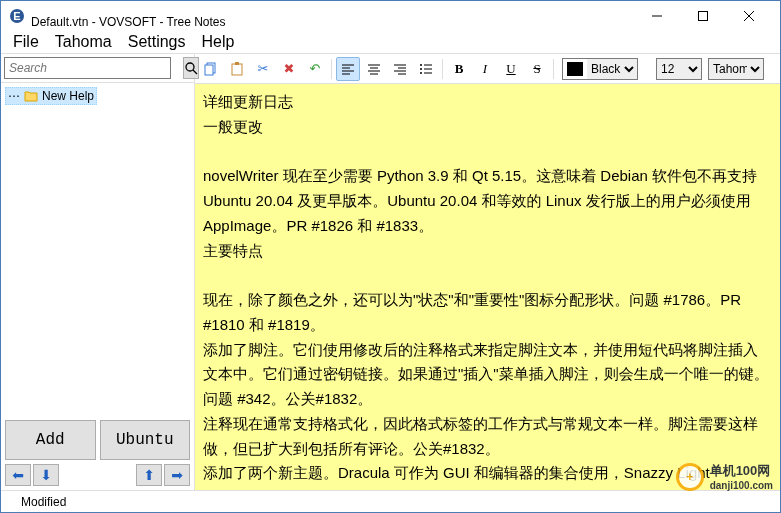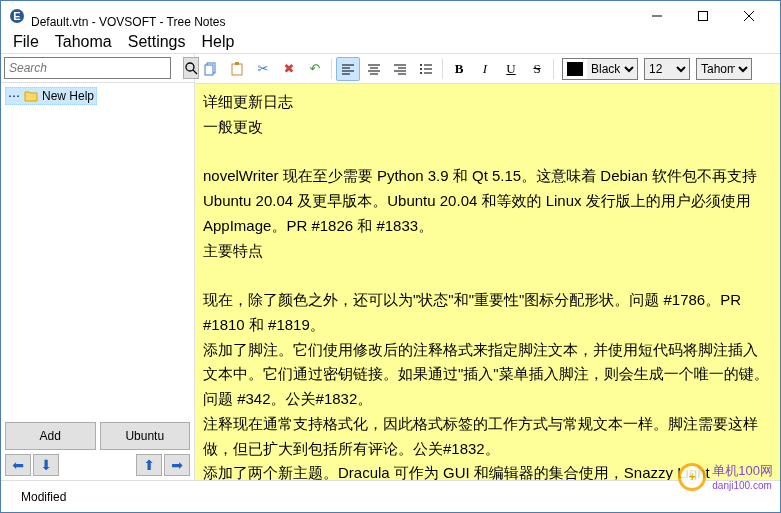--- a/index.html
+++ b/index.html
@@ -12,37 +12,37 @@
 .menuitem { padding: 2px 8px; font-size: 16px; }
 .main { flex: 1; display: flex; border-top: 1px solid #e0e0e0; min-height: 0; }
 .left { width: 194px; display: flex; flex-direction: column; border-right: 1px solid #e0e0e0; }
 .searchrow { display: flex; padding: 3px; gap: 12px; border-bottom: 1px solid #e0e0e0; }
 .searchinput { flex: 1; height: 22px; padding: 0 4px; border: 1px solid #7a7a7a; font-size: 12px; font-style: italic; color: #888; }
 .searchbtn { width: 26px; height: 22px; border: 1px solid #adadad; background: #e1e1e1; display: flex; align-items: center; justify-content: center; }
 .tree { flex: 1; padding: 4px; background: #fff; overflow: auto; }
 .tree-item { display: flex; align-items: center; gap: 4px; background: #cce8ff; border: 1px dotted #99d1ff; padding: 1px 2px; width: fit-content; }
 .tree-item .folder { color: #d9a400; }
 .btnrow { display: flex; gap: 4px; padding: 4px; }
-.btn { flex: 1; height: 28px; border: 1px solid #adadad; background: #e1e1e1; font-size: 12px; }
+.btn { flex: 1; height: 40px; border: 1px solid #adadad; background: #e1e1e1; font-size: 16px; font-family: Liberation Mono, monospace; }
 .navrow { display: flex; gap: 2px; padding: 0 4px 4px; }
 .navbtn { width: 26px; height: 22px; border: 1px solid #adadad; background: #e1e1e1; display: flex; align-items: center; justify-content: center; color: #2060c0; font-size: 14px; }
 .right { flex: 1; display: flex; flex-direction: column; min-width: 0; }
 .toolbar { height: 30px; display: flex; align-items: center; padding: 2px 4px; gap: 2px; border-bottom: 1px solid #e0e0e0; }
 .tbtn { width: 24px; height: 24px; display: flex; align-items: center; justify-content: center; border: 1px solid transparent; border-radius: 2px; font-size: 13px; }
 .sep { width: 1px; height: 20px; background: #ddd; margin: 0 2px; }
 .colorwrap { display: flex; align-items: center; border: 1px solid #7a7a7a; height: 22px; background: #fff; margin-left: 4px; }
 .colorbox { width: 16px; height: 14px; background: #000; margin: 0 4px; }
 .colorsel { border: none; font-size: 12px; height: 20px; outline: none; }
-.sizesel { border: 1px solid #7a7a7a; height: 22px; font-size: 12px; margin-left: 4px; width: 46px; }
+.sizesel { border: 1px solid #7a7a7a; height: 22px; font-size: 12px; margin-left: 16px; width: 46px; }
 .fontsel { border: 1px solid #7a7a7a; height: 22px; font-size: 12px; margin-left: 4px; width: 56px; }
 .editor { flex: 1; background: #ffff99; padding: 6px 8px; font-size: 15px; line-height: 1.65; overflow: auto; white-space: pre-wrap; font-family: SimSun, "Microsoft YaHei", sans-serif; color: #000; }
-.statusbar { height: 32px; border-top: 1px solid #e0e0e0; display: flex; align-items: center; padding: 0 20px; font-size: 12px; }
+.statusbar { height: 22px; border-top: 1px solid #e0e0e0; display: flex; align-items: center; padding: 0 20px; font-size: 12px; }
 .watermark { position: absolute; right: 8px; bottom: 22px; display: flex; align-items: center; gap: 6px; opacity: 0.85; }
 .wm-circle { width: 28px; height: 28px; border: 3px solid #f7a600; border-radius: 50%; display: flex; align-items: center; justify-content: center; color: #f7a600; font-weight: bold; background: #fff; }
-.wm-text { color: #6d28d9; font-size: 13px; font-weight: 400; }
+.wm-text { color: #0f172a; font-size: 13px; font-weight: 700; }
 svg { display: block; }
 </style>
 </head>
 <body>
 
 <div class="titlebar">
   <svg class="titlebar-icon" viewBox="0 0 16 16">
       <circle cx="8" cy="8" r="7" fill="#2b5797"></circle>
       <text x="8" y="12" text-anchor="middle" fill="#fff" font-size="11" font-weight="bold">E</text>
     </svg>

